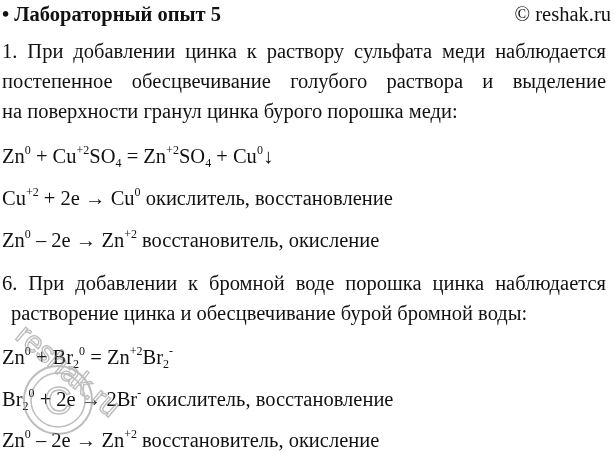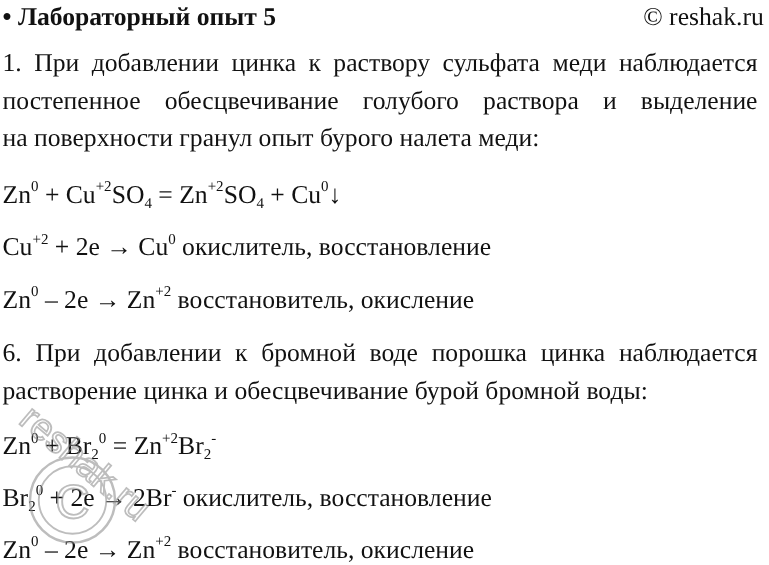--- a/index.html
+++ b/index.html
@@ -14,36 +14,36 @@
   .wm { position:absolute; left:0; top:318px; width:180px; height:134px; pointer-events:none; opacity:0.55; }
 </style>
 </head>
 <body>
 
 <div class="line heading">• Лабораторный опыт 5</div>
 <div class="brand">© reshak.ru</div>
 
 <div class="line just" style="top:39px;">1. При добавлении цинка к раствору сульфата меди наблюдается</div>
 <div class="line just" style="top:69px;">постепенное обесцвечивание голубого раствора и выделение</div>
-<div class="line" style="top:99px;">на поверхности гранул опыт бурого налета меди:</div>
+<div class="line" style="top:99px;">на поверхности гранул цинка бурого порошка меди:</div>
 
 <div class="line" style="top:144px;text-align:right;">
   <span>Zn</span><sup>0</sup><span> + Cu</span><sup>+2</sup><span>SO</span><sub>4</sub><span> = Zn</span><sup>+2</sup><span>SO</span><sub>4</sub><span> + Cu</span><sup>0</sup><span>↓</span>
 </div>
 
 <div class="line" style="top:186px;">
   <span>Cu</span><sup>+2</sup><span> + 2e → Cu</span><sup>0</sup><span> окислитель, восстановление</span>
 </div>
 
 <div class="line" style="top:228px;">
   <span>Zn</span><sup>0</sup><span> – 2e → Zn</span><sup>+2</sup><span> восстановитель, окисление</span>
 </div>
 
 <div class="line just" style="top:271px;">6. При добавлении к бромной воде порошка цинка наблюдается</div>
-<div class="line" style="top:301px;">растворение цинка и обесцвечивание бурой бромной воды:</div>
+<div class="line" style="top:301px;margin-left:9px;">растворение цинка и обесцвечивание бурой бромной воды:</div>
 
 <div class="line" style="top:345px;">
   <span>Zn</span><sup>0</sup><span> + Br</span><sub>2</sub><sup>0</sup><span> = Zn</span><sup>+2</sup><span>Br</span><sub>2</sub><sup>-</sup>
 </div>
 
 <div class="line" style="top:387px;">
   <span>Br</span><sub>2</sub><sup>0</sup><span> + 2e → 2Br</span><sup>-</sup><span> окислитель, восстановление</span>
 </div>
 
 <div class="line" style="top:428px;">

